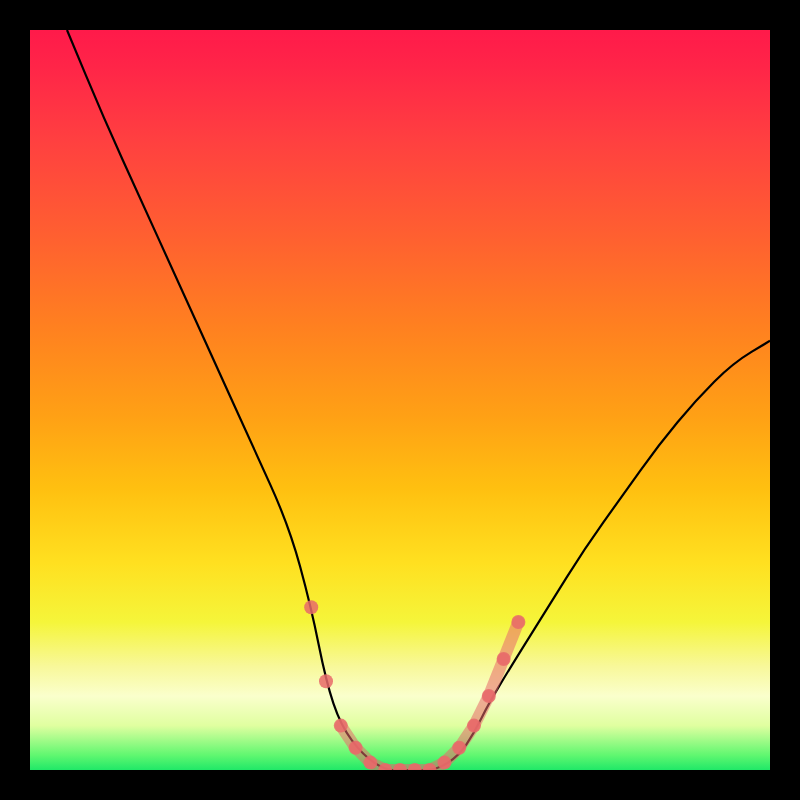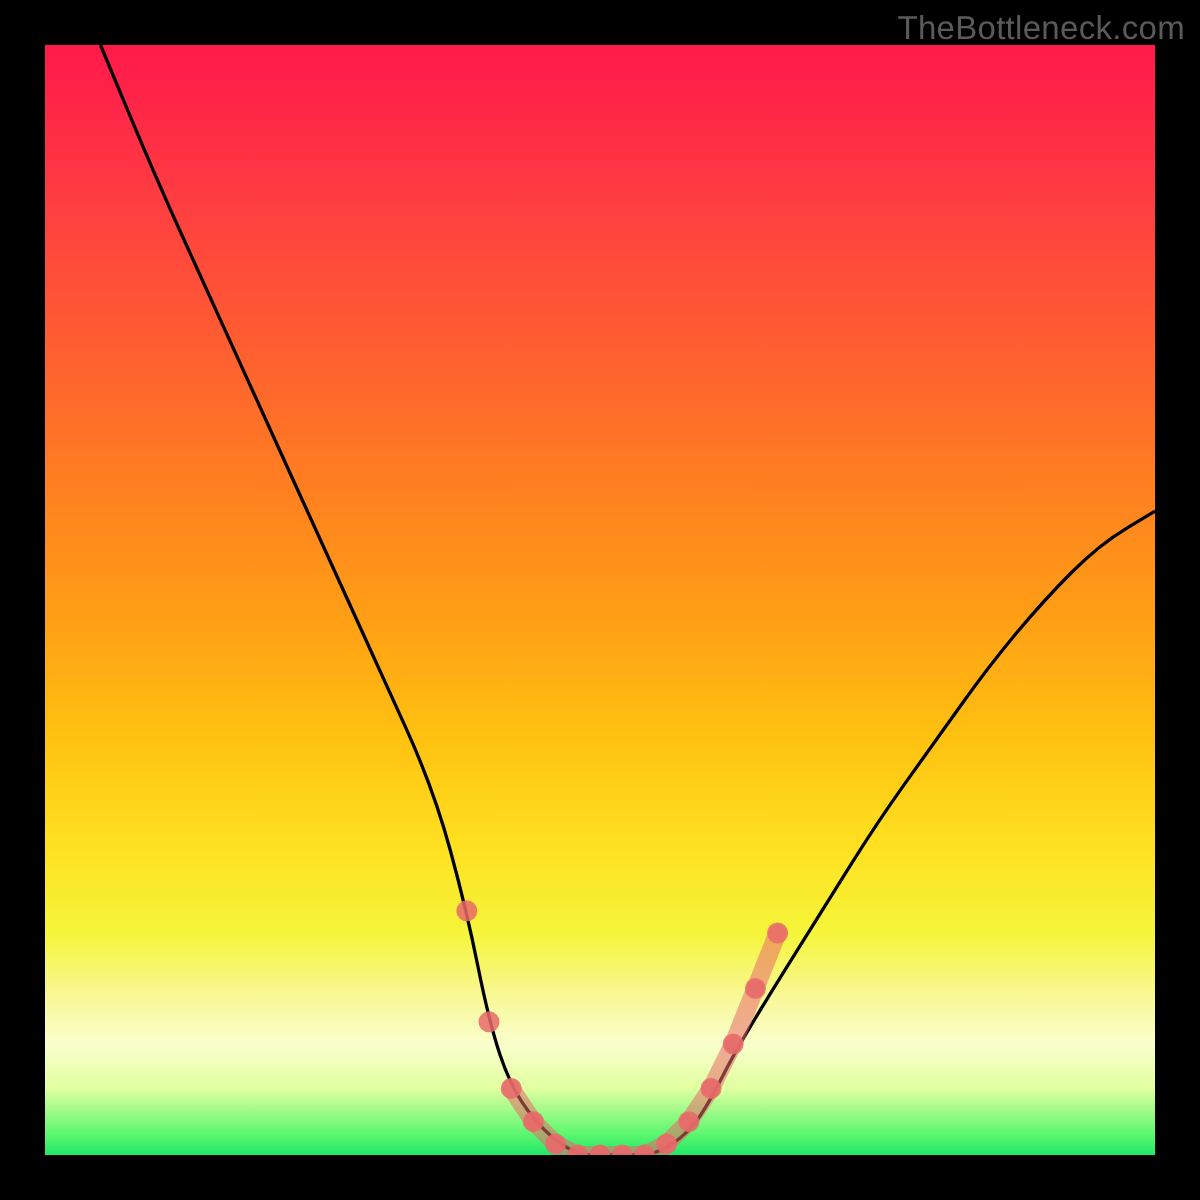--- a/index.html
+++ b/index.html
@@ -44,21 +44,20 @@
   svg.curves {
     position: absolute;
     left: 0; top: 0;
     width: 740px; height: 740px;
   }
 </style>
 </head>
 <body>
 
 <div class="chart-container">
-  <div class="watermark">TheBottleneck.com</div>
   <div class="plot-area">
     <svg class="curves" viewBox="0 0 740 740">
       <g>
         <path id="curve-path" fill="none" stroke="#000000" stroke-width="2.2" d="M 37 0 Q 37 0 55.5 44.39999999999998 Q 74 88.79999999999995 92.5 129.49999999999994 Q 111 170.19999999999993 129.5 210.89999999999995 Q 148 251.59999999999997 166.5 292.29999999999995 Q 185 332.99999999999994 203.5 373.69999999999993 Q 222 414.4 240.5 455.09999999999997 Q 259 495.79999999999995 270.1 536.5 Q 281.2 577.2 288.6 614.2 Q 296 651.2 303.4 673.4000000000001 Q 310.8 695.6 321.9 710.4000000000001 Q 333 725.2 344.1 732.6 Q 355.2 740 362.6 740 Q 370 740 377.4 740 Q 384.8 740 395.90000000000003 740 Q 407.00000000000006 740 418.1 732.6 Q 429.2 725.2 436.6 714.1 Q 444 703 451.4 688.2 Q 458.8 673.4 469.9 654.9 Q 481 636.4 499.5 606.8 Q 518 577.2 536.5 547.6 Q 555 518 573.5 492.1 Q 592 466.2 610.5 440.29999999999995 Q 629 414.4 647.5 392.2 Q 666 370 684.5 351.5 Q 703 332.99999999999994 721.5 321.9 T 740 310.8"></path>
       </g>
       <g id="markers">
           <line x1="473.6" y1="629" x2="488.40000000000003" y2="592" stroke="#e86a6a" stroke-width="12" stroke-linecap="round" stroke-opacity="0.55"></line>
           <line x1="458.8" y1="666" x2="473.6" y2="629" stroke="#e86a6a" stroke-width="12" stroke-linecap="round" stroke-opacity="0.55"></line>
           <line x1="444" y1="695.6" x2="458.8" y2="666" stroke="#e86a6a" stroke-width="12" stroke-linecap="round" stroke-opacity="0.55"></line>
           <line x1="429.2" y1="717.8" x2="444" y2="695.6" stroke="#e86a6a" stroke-width="12" stroke-linecap="round" stroke-opacity="0.55"></line>

